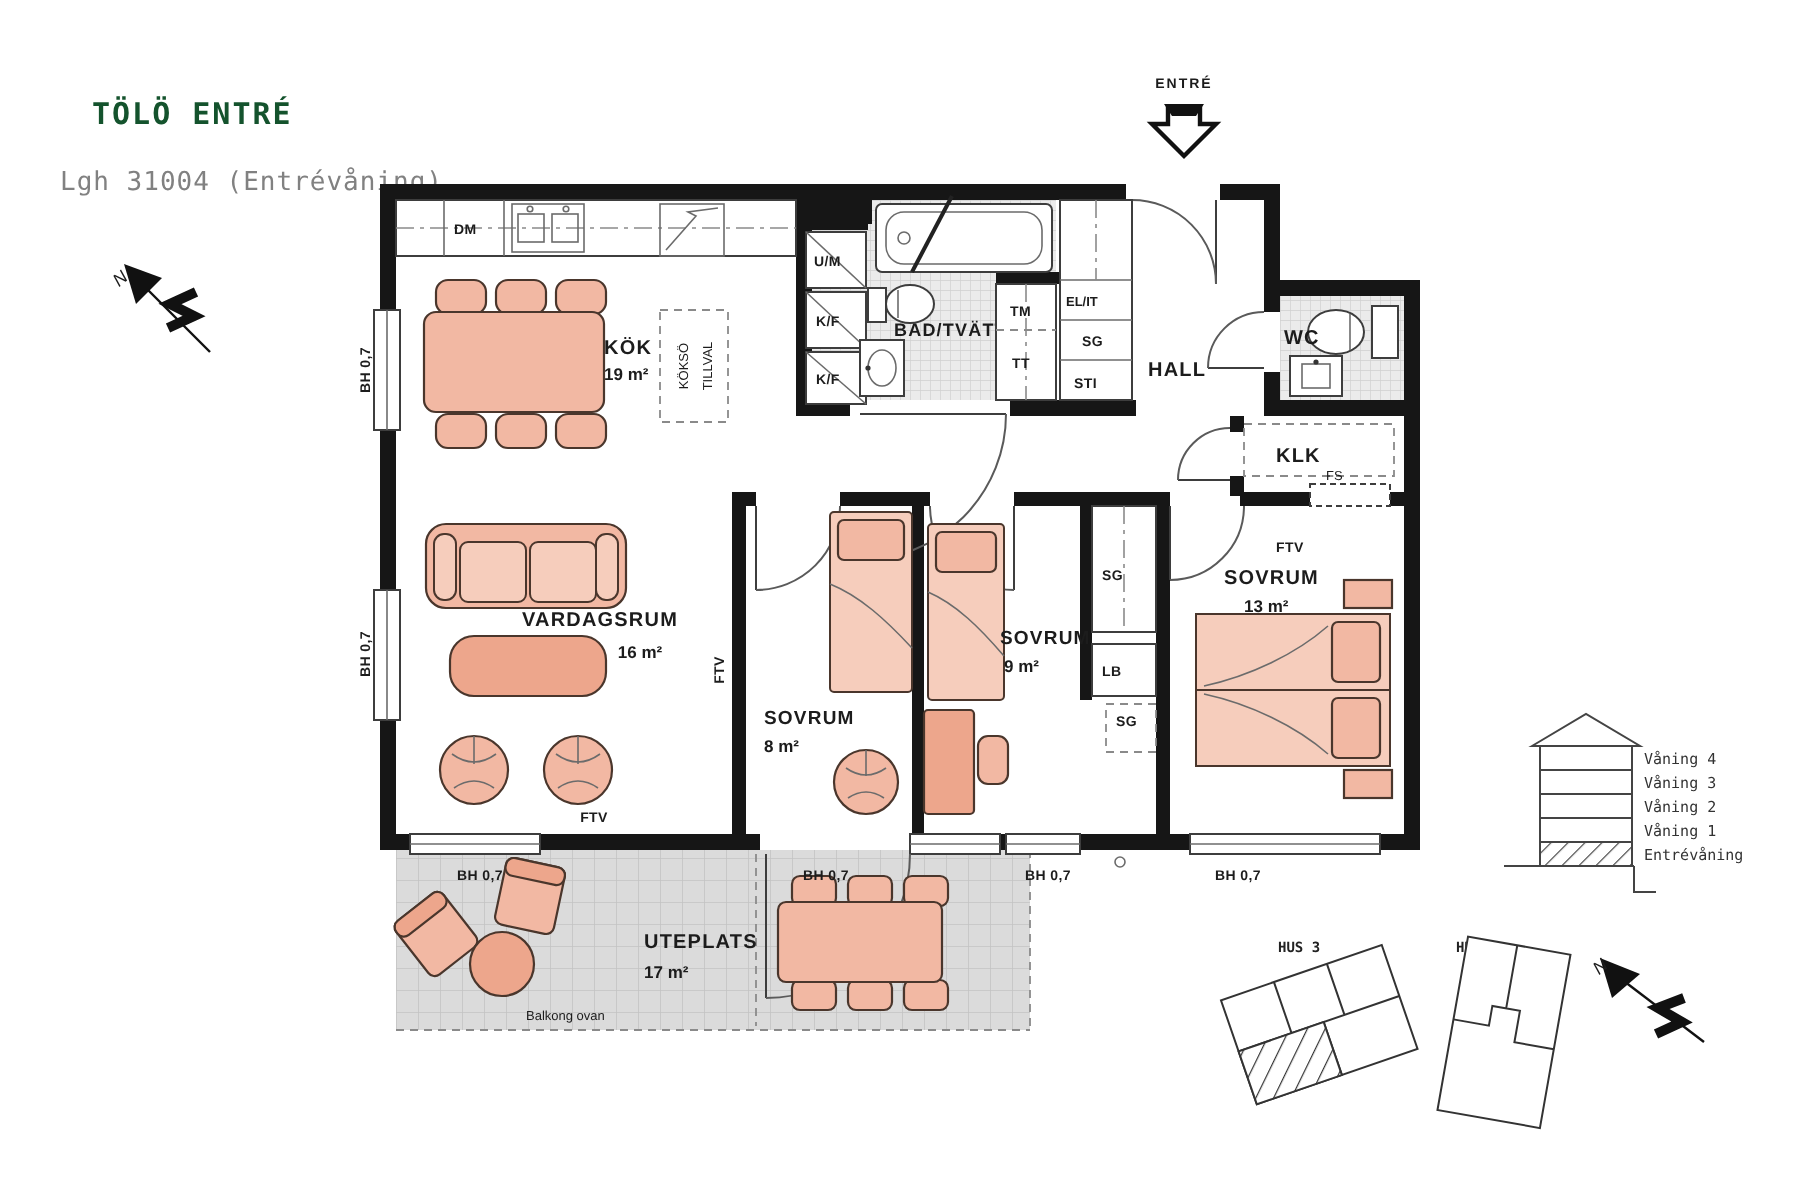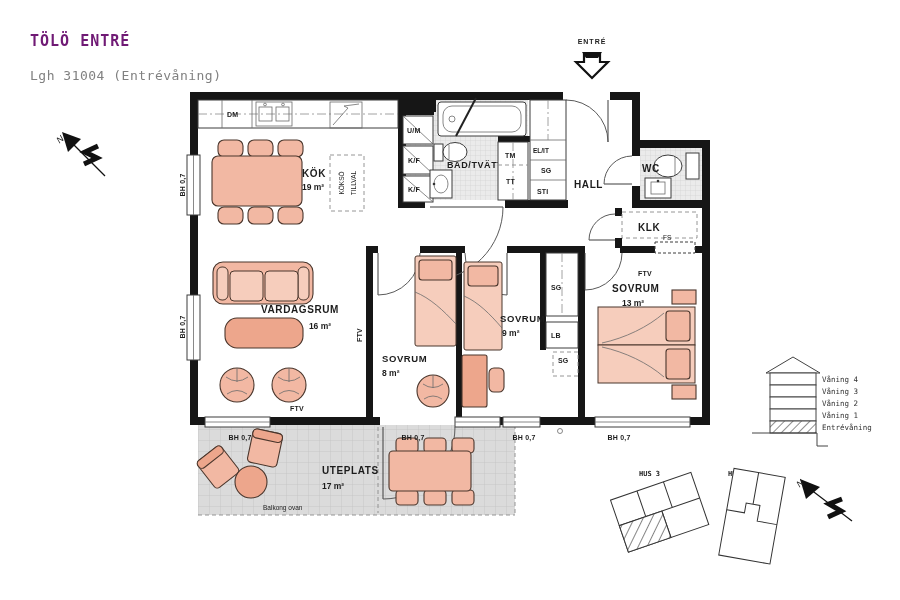--- a/index.html
+++ b/index.html
@@ -1,19 +1,19 @@
 <!DOCTYPE html>
 <html style="--wall: #161616; --furniture: #f2b8a3; --furniture-light: #f6cdbc; --furniture-dark: #eda68c; --wet-floor: #ebebeb; --patio-floor: #dbdbdb;"><head>
 <meta charset="utf-8">
 <style>
   html,body{margin:0;padding:0;background:#fff;}
   .canvas{position:relative;width:900px;height:600px;background:#ffffff;overflow:hidden;
           font-family:"Liberation Sans",sans-serif;}
   .titleblock{position:absolute;left:30px;top:32px;}
-  .titleblock h1{margin:0;font:bold 15px "DejaVu Sans Mono",monospace;color:#701a75;letter-spacing:1px;}
+  .titleblock h1{margin:16px;font:bold 15px "DejaVu Sans Mono",monospace;color:#14532d;letter-spacing:1px;}
   .titleblock p{margin:18px 0 0 0;font:13px "DejaVu Sans Mono",monospace;color:#818181;letter-spacing:0.5px;}
   svg{position:absolute;left:0;top:0;}
   svg text{font-family:"Liberation Sans",sans-serif;fill:#1c1c1c;}
   .wall{fill:var(--wall,#161616);}
   .thin{fill:none;stroke:#3d3d3d;stroke-width:1;}
   .thin2{fill:none;stroke:#6b6b6b;stroke-width:0.8;}
   .arc{fill:none;stroke:#5a5a5a;stroke-width:1;}
   .dash{fill:none;stroke:#8a8a8a;stroke-width:0.9;stroke-dasharray:4 3;}
   .dashdot{fill:none;stroke:#8a8a8a;stroke-width:0.8;stroke-dasharray:9 3 2 3;}
   .furn{fill:var(--furniture,#f2b8a3);stroke:#4a362c;stroke-width:1.1;}

